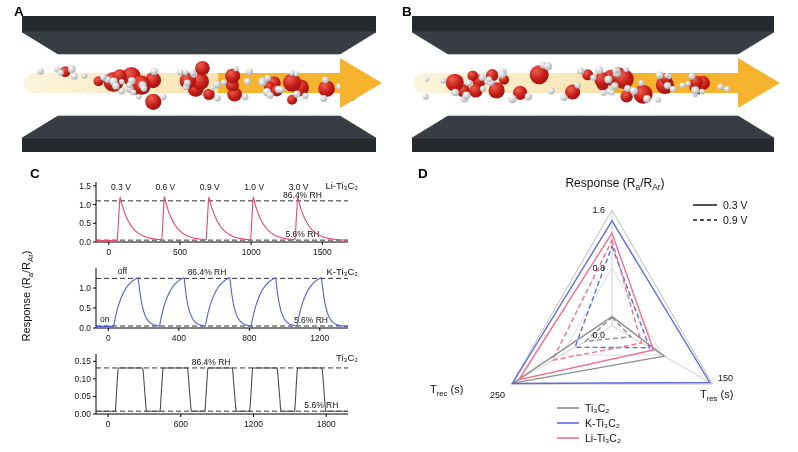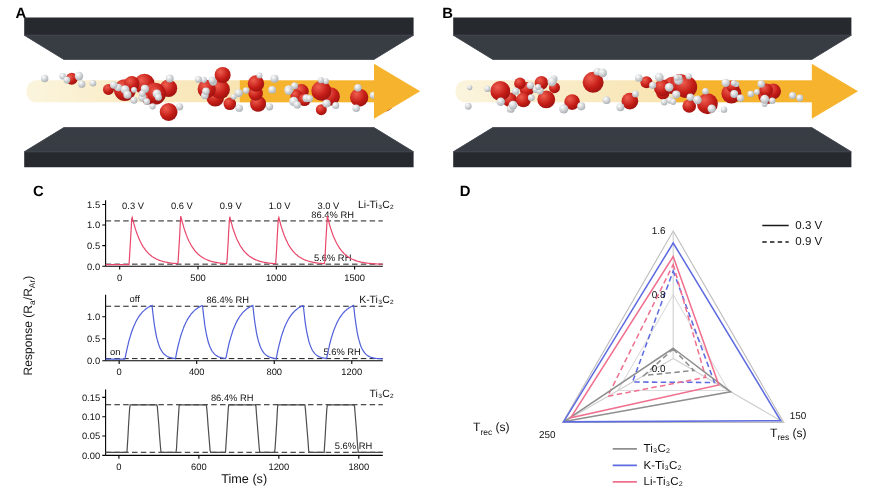--- a/index.html
+++ b/index.html
@@ -388,22 +388,22 @@
       <text x="205.5" y="79" text-anchor="middle" font-size="8.5" fill="#111">1200</text>
       <line x1="278.1923076923077" y1="66" x2="278.1923076923077" y2="69" stroke="#000" stroke-width="1"></line>
       <text x="278.1923076923077" y="79" text-anchor="middle" font-size="8.5" fill="#111">1800</text>
       <line x1="48" y1="19.951515151515153" x2="300" y2="19.951515151515153" stroke="#1a1a1a" stroke-width="0.9" stroke-dasharray="5 3"></line>
       <text x="163.09615384615384" y="16.951515151515153" text-anchor="middle" font-size="8.5" fill="#111">86.4% RH</text>
       <line x1="48" y1="63.18787878787879" x2="300" y2="63.18787878787879" stroke="#1a1a1a" stroke-width="0.9" stroke-dasharray="5 3"></line>
       <text x="273.34615384615387" y="60.18787878787879" text-anchor="middle" font-size="8.5" fill="#111">5.6% RH</text>
       <polyline points="48.0,63.2 48.5,63.2 49.0,63.2 49.5,63.2 49.9,63.2 50.4,63.2 50.9,63.2 51.4,63.2 51.9,63.2 52.4,63.2 52.8,63.2 53.3,63.2 53.8,63.2 54.3,63.2 54.8,63.2 55.3,63.2 55.8,63.2 56.2,63.2 56.7,63.2 57.2,63.2 57.7,63.2 58.2,63.2 58.7,63.2 59.1,63.2 59.6,63.2 60.1,63.2 60.6,63.2 61.1,63.2 61.6,63.2 62.1,63.2 62.5,63.2 63.0,63.2 63.5,63.2 64.0,63.2 64.5,63.2 65.0,63.2 65.4,63.2 65.9,63.2 66.4,63.2 66.9,63.2 67.4,63.2 67.9,55.3 68.4,47.5 68.8,39.6 69.3,31.7 69.8,23.9 70.3,20.0 70.8,20.0 71.3,20.0 71.7,20.0 72.2,20.0 72.7,20.0 73.2,20.0 73.7,20.0 74.2,20.0 74.7,20.0 75.1,20.0 75.6,20.0 76.1,20.0 76.6,20.0 77.1,20.0 77.6,20.0 78.0,20.0 78.5,20.0 79.0,20.0 79.5,20.0 80.0,20.0 80.5,20.0 81.0,20.0 81.4,20.0 81.9,20.0 82.4,20.0 82.9,20.0 83.4,20.0 83.9,20.0 84.3,20.0 84.8,20.0 85.3,20.0 85.8,20.0 86.3,20.0 86.8,20.0 87.3,20.0 87.7,20.0 88.2,20.0 88.7,20.0 89.2,20.0 89.7,20.0 90.2,20.0 90.6,20.0 91.1,20.0 91.6,20.0 92.1,20.0 92.6,20.0 93.1,20.0 93.6,20.0 94.0,20.0 94.5,20.0 95.0,21.5 95.5,27.7 96.0,33.8 96.5,40.0 96.9,46.2 97.4,52.4 97.9,58.6 98.4,63.2 98.9,63.2 99.4,63.2 99.9,63.2 100.3,63.2 100.8,63.2 101.3,63.2 101.8,63.2 102.3,63.2 102.8,63.2 103.2,63.2 103.7,63.2 104.2,63.2 104.7,63.2 105.2,63.2 105.7,63.2 106.2,63.2 106.6,63.2 107.1,63.2 107.6,63.2 108.1,63.2 108.6,63.2 109.1,63.2 109.5,63.2 110.0,63.2 110.5,63.2 111.0,63.2 111.5,63.2 112.0,63.2 112.5,59.3 112.9,51.4 113.4,43.5 113.9,35.7 114.4,27.8 114.9,20.0 115.4,20.0 115.8,20.0 116.3,20.0 116.8,20.0 117.3,20.0 117.8,20.0 118.3,20.0 118.8,20.0 119.2,20.0 119.7,20.0 120.2,20.0 120.7,20.0 121.2,20.0 121.7,20.0 122.1,20.0 122.6,20.0 123.1,20.0 123.6,20.0 124.1,20.0 124.6,20.0 125.1,20.0 125.5,20.0 126.0,20.0 126.5,20.0 127.0,20.0 127.5,20.0 128.0,20.0 128.4,20.0 128.9,20.0 129.4,20.0 129.9,20.0 130.4,20.0 130.9,20.0 131.4,20.0 131.8,20.0 132.3,20.0 132.8,20.0 133.3,20.0 133.8,20.0 134.3,20.0 134.7,20.0 135.2,20.0 135.7,20.0 136.2,20.0 136.7,20.0 137.2,20.0 137.7,20.0 138.1,20.0 138.6,20.0 139.1,20.0 139.6,20.0 140.1,24.6 140.6,30.8 141.0,36.9 141.5,43.1 142.0,49.3 142.5,55.5 143.0,61.6 143.5,63.2 144.0,63.2 144.4,63.2 144.9,63.2 145.4,63.2 145.9,63.2 146.4,63.2 146.9,63.2 147.3,63.2 147.8,63.2 148.3,63.2 148.8,63.2 149.3,63.2 149.8,63.2 150.3,63.2 150.7,63.2 151.2,63.2 151.7,63.2 152.2,63.2 152.7,63.2 153.2,63.2 153.6,63.2 154.1,63.2 154.6,63.2 155.1,63.2 155.6,63.2 156.1,63.2 156.6,63.2 157.0,63.2 157.5,55.3 158.0,47.5 158.5,39.6 159.0,31.7 159.5,23.9 159.9,20.0 160.4,20.0 160.9,20.0 161.4,20.0 161.9,20.0 162.4,20.0 162.9,20.0 163.3,20.0 163.8,20.0 164.3,20.0 164.8,20.0 165.3,20.0 165.8,20.0 166.2,20.0 166.7,20.0 167.2,20.0 167.7,20.0 168.2,20.0 168.7,20.0 169.2,20.0 169.6,20.0 170.1,20.0 170.6,20.0 171.1,20.0 171.6,20.0 172.1,20.0 172.5,20.0 173.0,20.0 173.5,20.0 174.0,20.0 174.5,20.0 175.0,20.0 175.5,20.0 175.9,20.0 176.4,20.0 176.9,20.0 177.4,20.0 177.9,20.0 178.4,20.0 178.8,20.0 179.3,20.0 179.8,20.0 180.3,20.0 180.8,20.0 181.3,20.0 181.8,20.0 182.2,20.0 182.7,20.0 183.2,20.0 183.7,20.0 184.2,20.0 184.7,21.5 185.1,27.7 185.6,33.8 186.1,40.0 186.6,46.2 187.1,52.4 187.6,58.6 188.1,63.2 188.5,63.2 189.0,63.2 189.5,63.2 190.0,63.2 190.5,63.2 191.0,63.2 191.4,63.2 191.9,63.2 192.4,63.2 192.9,63.2 193.4,63.2 193.9,63.2 194.4,63.2 194.8,63.2 195.3,63.2 195.8,63.2 196.3,63.2 196.8,63.2 197.3,63.2 197.7,63.2 198.2,63.2 198.7,63.2 199.2,63.2 199.7,63.2 200.2,63.2 200.7,63.2 201.1,63.2 201.6,63.2 202.1,59.3 202.6,51.4 203.1,43.5 203.6,35.7 204.0,27.8 204.5,20.0 205.0,20.0 205.5,20.0 206.0,20.0 206.5,20.0 207.0,20.0 207.4,20.0 207.9,20.0 208.4,20.0 208.9,20.0 209.4,20.0 209.9,20.0 210.3,20.0 210.8,20.0 211.3,20.0 211.8,20.0 212.3,20.0 212.8,20.0 213.3,20.0 213.7,20.0 214.2,20.0 214.7,20.0 215.2,20.0 215.7,20.0 216.2,20.0 216.6,20.0 217.1,20.0 217.6,20.0 218.1,20.0 218.6,20.0 219.1,20.0 219.6,20.0 220.0,20.0 220.5,20.0 221.0,20.0 221.5,20.0 222.0,20.0 222.5,20.0 222.9,20.0 223.4,20.0 223.9,20.0 224.4,20.0 224.9,20.0 225.4,20.0 225.9,20.0 226.3,20.0 226.8,20.0 227.3,20.0 227.8,20.0 228.3,20.0 228.8,20.0 229.2,20.0 229.7,24.6 230.2,30.8 230.7,36.9 231.2,43.1 231.7,49.3 232.2,55.5 232.6,61.6 233.1,63.2 233.6,63.2 234.1,63.2 234.6,63.2 235.1,63.2 235.5,63.2 236.0,63.2 236.5,63.2 237.0,63.2 237.5,63.2 238.0,63.2 238.5,63.2 238.9,63.2 239.4,63.2 239.9,63.2 240.4,63.2 240.9,63.2 241.4,63.2 241.8,63.2 242.3,63.2 242.8,63.2 243.3,63.2 243.8,63.2 244.3,63.2 244.8,63.2 245.2,63.2 245.7,63.2 246.2,63.2 246.7,63.2 247.2,55.3 247.7,47.5 248.1,39.6 248.6,31.7 249.1,23.9 249.6,20.0 250.1,20.0 250.6,20.0 251.1,20.0 251.5,20.0 252.0,20.0 252.5,20.0 253.0,20.0 253.5,20.0 254.0,20.0 254.4,20.0 254.9,20.0 255.4,20.0 255.9,20.0 256.4,20.0 256.9,20.0 257.4,20.0 257.8,20.0 258.3,20.0 258.8,20.0 259.3,20.0 259.8,20.0 260.3,20.0 260.7,20.0 261.2,20.0 261.7,20.0 262.2,20.0 262.7,20.0 263.2,20.0 263.7,20.0 264.1,20.0 264.6,20.0 265.1,20.0 265.6,20.0 266.1,20.0 266.6,20.0 267.0,20.0 267.5,20.0 268.0,20.0 268.5,20.0 269.0,20.0 269.5,20.0 270.0,20.0 270.4,20.0 270.9,20.0 271.4,20.0 271.9,20.0 272.4,20.0 272.9,20.0 273.3,20.0 273.8,20.0 274.3,21.5 274.8,27.7 275.3,33.8 275.8,40.0 276.3,46.2 276.7,52.4 277.2,58.6 277.7,63.2 278.2,63.2 278.7,63.2 279.2,63.2 279.6,63.2 280.1,63.2 280.6,63.2 281.1,63.2 281.6,63.2 282.1,63.2 282.6,63.2 283.0,63.2 283.5,63.2 284.0,63.2 284.5,63.2 285.0,63.2 285.5,63.2 285.9,63.2 286.4,63.2 286.9,63.2 287.4,63.2 287.9,63.2 288.4,63.2 288.9,63.2 289.3,63.2 289.8,63.2 290.3,63.2 290.8,63.2 291.3,63.2 291.8,63.2 292.2,63.2 292.7,63.2 293.2,63.2 293.7,63.2 294.2,63.2 294.7,63.2 295.2,63.2 295.6,63.2 296.1,63.2 296.6,63.2 297.1,63.2 297.6,63.2 298.1,63.2 298.5,63.2 299.0,63.2 299.5,63.2 300.0,63.2" fill="none" stroke="#4D4D4D" stroke-width="1.1"></polyline>
       <text x="310" y="13" text-anchor="end" font-size="9.5" fill="#111">Ti₃C₂</text>
     </svg>
-  <div class="xlabel-c">Time (s)</div>
-
+
+  <div class="d-title"><span>Response (R</span><sub>a</sub><span>/R</span><sub>Ar</sub><span>)</span></div>
 
   <svg id="radar" class="abs" style="left:428px;top:194px" width="370" height="212">
       <polygon points="184.0,74.0 234.2,161.0 133.8,161.0" fill="none" stroke="#DCDCDC" stroke-width="1"></polygon>
       <polygon points="184.0,16.0 284.5,190.0 83.5,190.0" fill="none" stroke="#BDBDBD" stroke-width="1"></polygon>
       <line x1="184" y1="132" x2="184.0" y2="16.0" stroke="#CFCFCF" stroke-width="1"></line>
       <line x1="184" y1="132" x2="284.5" y2="190.0" stroke="#CFCFCF" stroke-width="1"></line>
       <line x1="184" y1="132" x2="83.5" y2="190.0" stroke="#CFCFCF" stroke-width="1"></line>
       <polygon points="184.0,123.3 202.8,142.8 157.5,147.3" fill="none" stroke="#8F8F8F" stroke-width="1.4" stroke-dasharray="5 3"></polygon>
       <polygon points="184.0,52.3 221.5,153.7 147.0,153.3" fill="none" stroke="#5F6BE0" stroke-width="1.4" stroke-dasharray="5 3"></polygon>
       <polygon points="184.0,46.5 213.5,149.0 124.5,166.3" fill="none" stroke="#F0708F" stroke-width="1.4" stroke-dasharray="5 3"></polygon>

